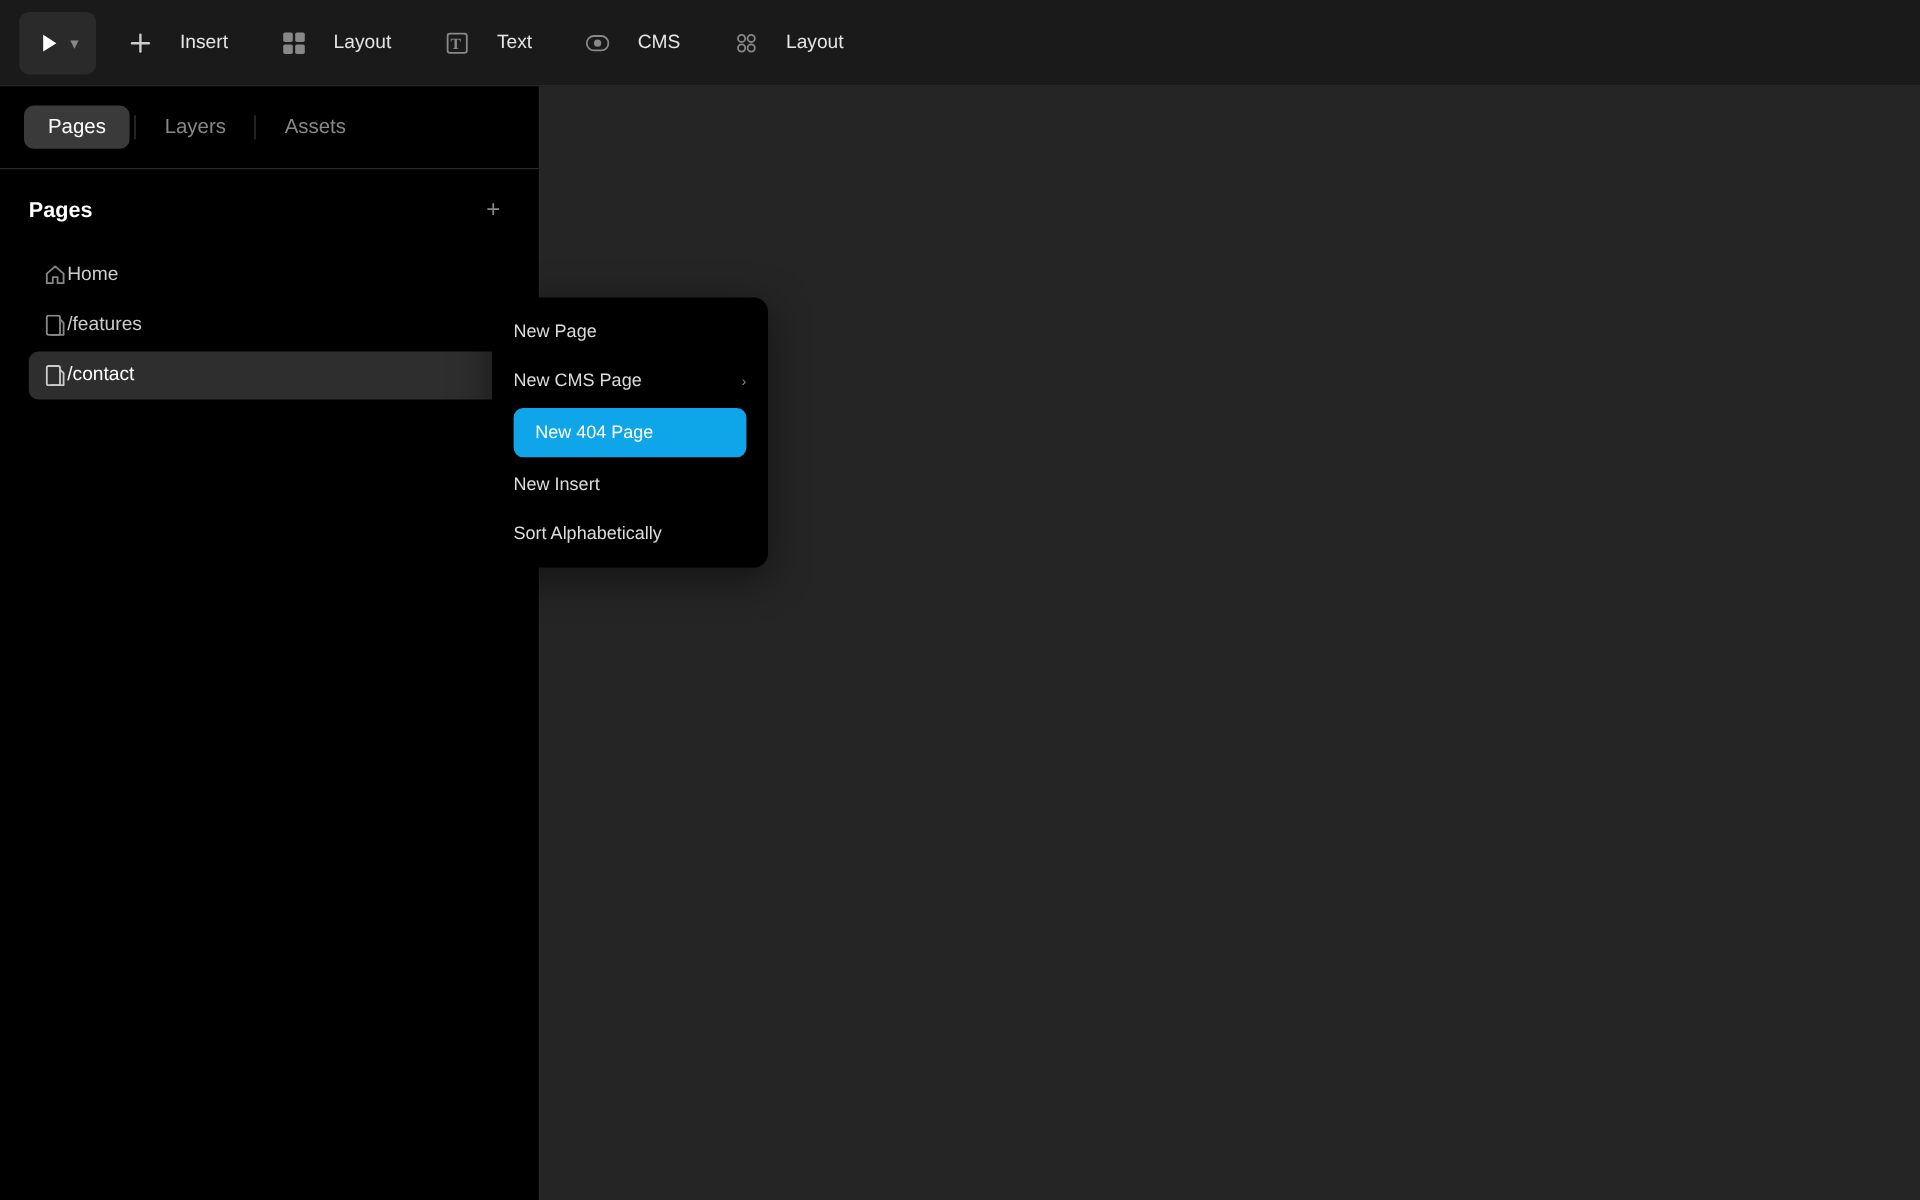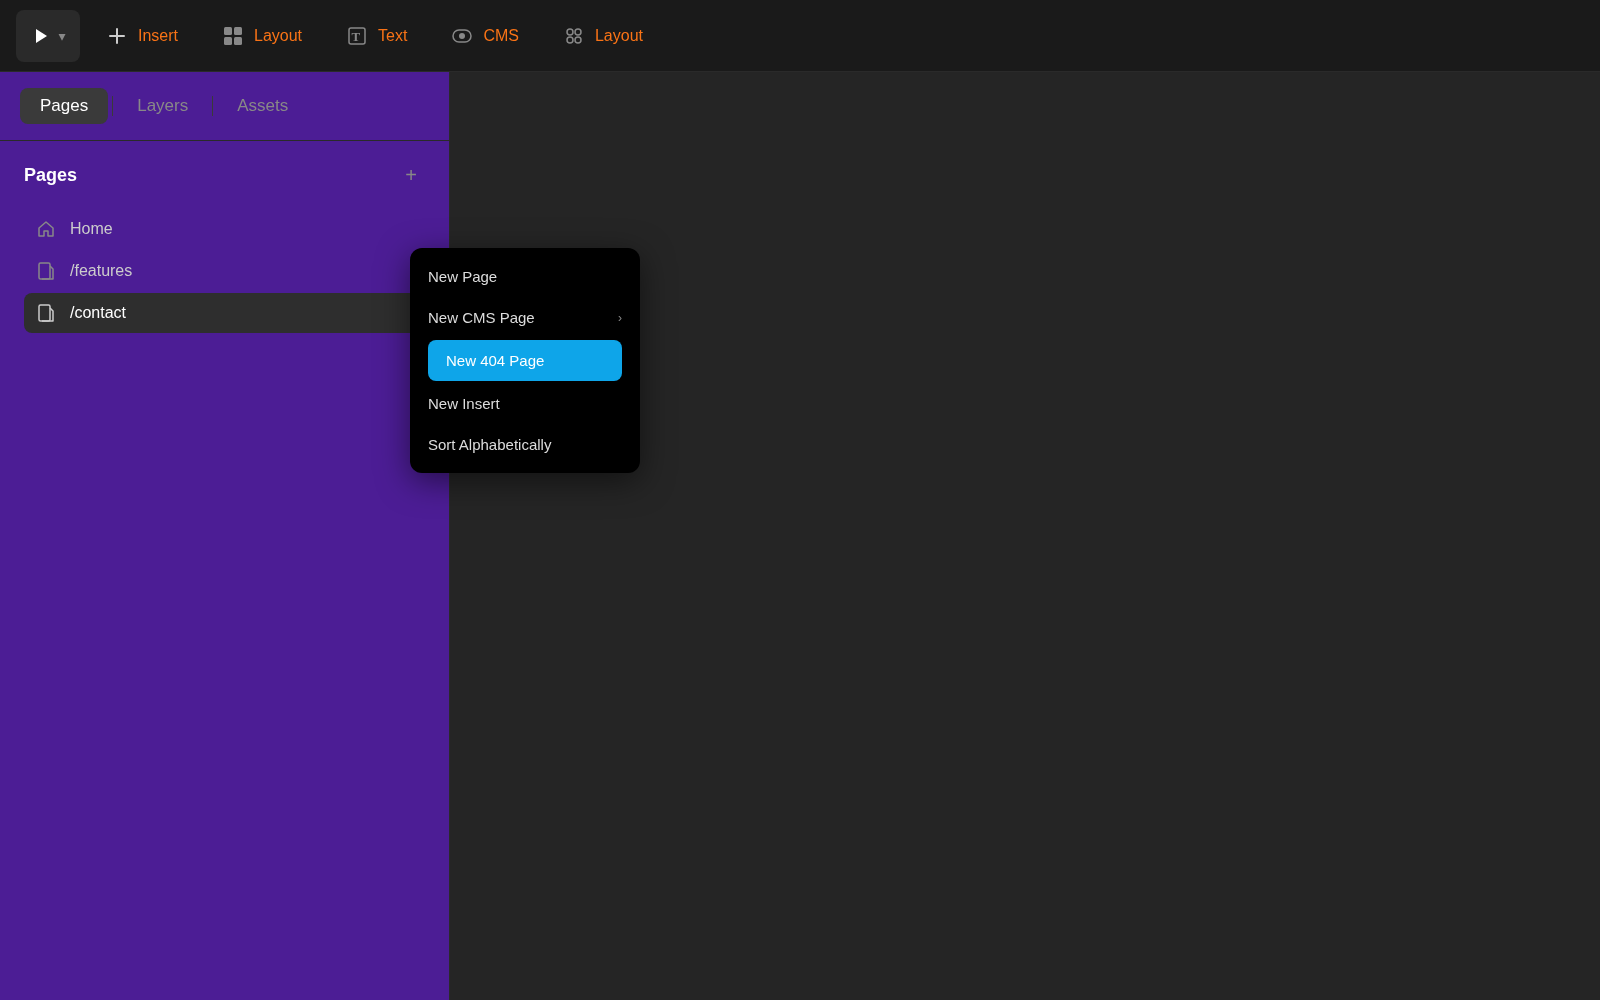--- a/index.html
+++ b/index.html
@@ -63,43 +63,43 @@
       font-size: 14px;
       margin-left: 2px;
     }
 
     .toolbar-btn {
       height: 52px;
       padding: 0 18px;
       background-color: transparent;
       border: none;
       border-radius: 8px;
-      color: #f97316;
+      color: #e5e5e5;
       font-size: 16px;
       cursor: pointer;
       display: flex;
       align-items: center;
-      gap: 10px;
+      gap: 22px;
       transition: background 0.15s;
     }
 
     .toolbar-btn-icon {
       width: 22px;
       height: 22px;
       display: flex;
       align-items: center;
       justify-content: center;
       flex-shrink: 0;
     }
 
     
     .left-panel {
       width: 450px;
       height: calc(1000px - 72px);
-      background-color: #4c1d95;
+      background-color: #000000;
       border-right: 1px solid #2a2a2a;
       position: absolute;
       top: 72px;
       left: 0;
     }
 
     .tab-bar {
       display: flex;
       align-items: center;
       padding: 16px 20px;
@@ -155,21 +155,20 @@
       cursor: pointer;
       color: #888;
       font-size: 20px;
       border: none;
       background: transparent;
     }
 
     .page-item {
       display: flex;
       align-items: center;
-      gap: 14px;
       padding: 10px 12px;
       border-radius: 8px;
       cursor: pointer;
       color: #cccccc;
       font-size: 16px;
       margin-bottom: 2px;
     }
 
     .page-item.active {
       background-color: #2e2e2e;

